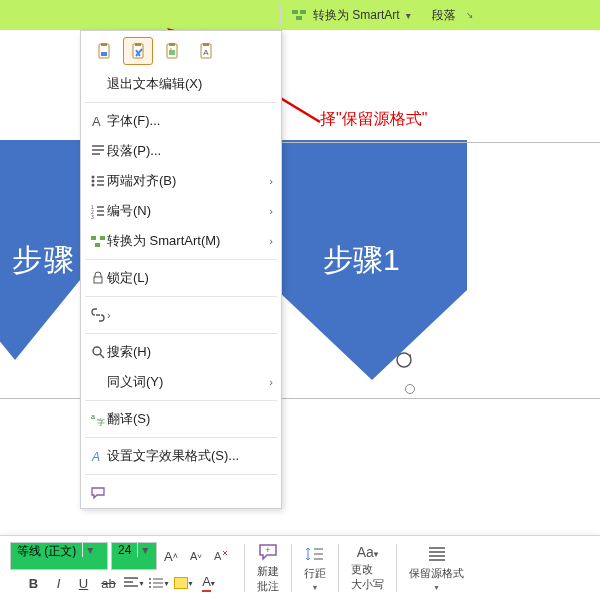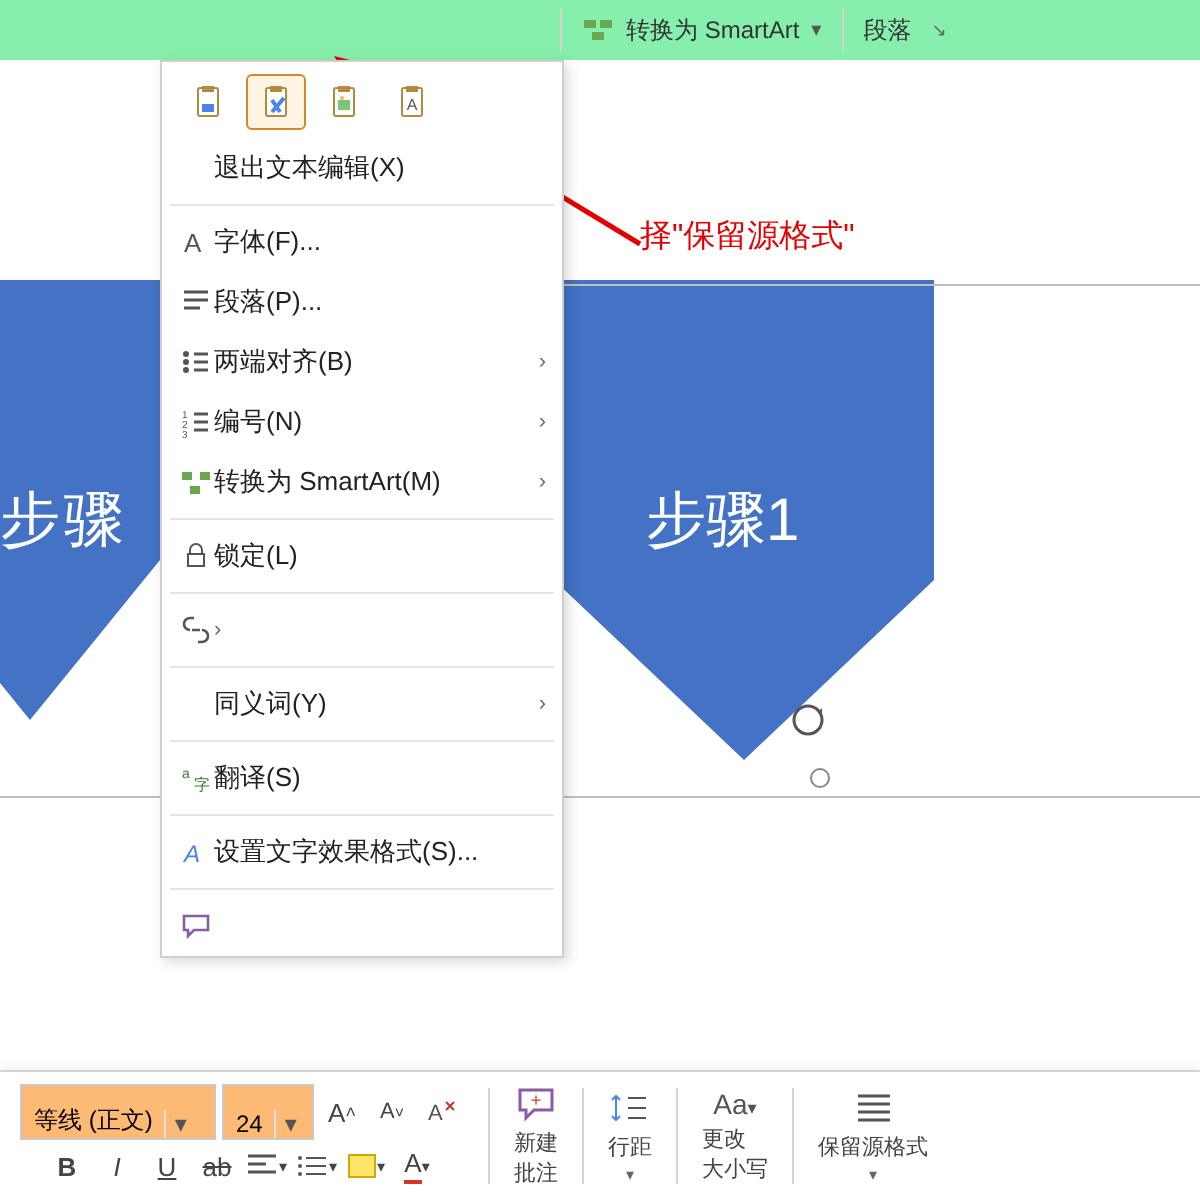--- a/index.html
+++ b/index.html
@@ -1,16 +1,16 @@
 <!DOCTYPE html>
 <html><head>
 <meta charset="utf-8">
 <style>
 body{margin:0;font-family:"Microsoft YaHei",sans-serif;font-size:13px;background:#fff;overflow:hidden;width:600px;height:600px;position:relative}
-.topbar{position:absolute;top:0;left:0;right:0;height:30px;background:#86efac;border-bottom:1px solid #d4d4d4;display:flex;align-items:center}
+.topbar{position:absolute;top:0;left:0;right:0;height:30px;background:#bef264;border-bottom:1px solid #d4d4d4;display:flex;align-items:center}
 .topcmd{display:flex;align-items:center;gap:6px;padding:0 10px;color:#333;font-size:12px}
 .topcmd .ic{width:16px;height:16px}
 .vsep{width:1px;height:22px;background:#d4d4d4}
 .canvas{position:absolute;top:30px;left:0;right:0;bottom:60px;background:#fff}
 .chev{position:absolute}
 .chev svg{display:block}
 .menu{position:absolute;top:0;left:80px;width:200px;background:#fff;border:1px solid #cfcfcf;box-shadow:2px 2px 6px rgba(0,0,0,.15);z-index:10}
 .paste-row{display:flex;gap:4px;padding:6px 8px 4px}
 .paste-opt{width:28px;height:26px;display:flex;align-items:center;justify-content:center;border:1px solid transparent;border-radius:3px}
 .paste-opt.active{border-color:#d08a2a;background:#fdf4e3}
@@ -19,21 +19,21 @@
 .mi .lbl{flex:1}
 .mi .sub{color:#666;font-size:11px}
 .msep{height:1px;background:#e4e4e4;margin:3px 4px}
 .annotation{position:absolute;color:#e60000;font-size:16px;line-height:1.4;z-index:5}
 .arrow{position:absolute;z-index:5;pointer-events:none}
 .handle{position:absolute;width:20px;height:20px}
 .rot{position:absolute;width:8px;height:8px;border:1px solid #888;border-radius:50%;background:#fff}
 .slidesep{position:absolute;left:0;right:0;height:1px;background:#bfbfbf}
 .partialtext{position:absolute;color:#fff;font-size:30px}
 .fmtbar{position:absolute;bottom:0;left:0;right:0;height:64px;background:#fff;border-top:1px solid #d4d4d4;box-shadow:0 -2px 6px rgba(0,0,0,.05);display:flex;align-items:center;padding:0 6px;gap:4px}
-.fbox{display:flex;align-items:flex-end;height:26px;border:1px solid #c9c9c9;background:#fdba74;font-size:12px}
+.fbox{display:flex;align-items:flex-start;height:26px;border:1px solid #c9c9c9;background:#22c55e;font-size:12px}
 .fbox .v{padding:0 6px}
 .fbox .dd{width:14px;text-align:center;border-left:1px solid #e0e0e0;color:#555}
 .fbtn{min-width:22px;height:22px;display:flex;align-items:center;justify-content:center;color:#444}
 .fgroup{display:flex;flex-direction:column;align-items:center;gap:2px;padding:0 4px}
 .frow{display:flex;align-items:center;gap:3px}
 .flabel{font-size:11px;color:#444}
 .vsep2{width:1px;height:48px;background:#d4d4d4;margin:0 4px}
 .underline-red{border-bottom:2px solid #d9332a;padding-bottom:1px}
 .highlight-yellow{width:12px;height:10px;background:#ffe46a;border:1px solid #cfa800}
 .ic svg{width:100%;height:100%;display:block}
@@ -61,21 +61,21 @@
   </div>
 </div>
 
 <div class="canvas">
 
   <div class="chev" style="top:110px;left:-50px">
     <svg width="130" height="230">
         <polygon points="0,0 130,0 130,140 65,220 0,140" fill="#4472c4"></polygon>
       </svg>
   </div>
-  <div class="partialtext" style="top:210px;left:0;letter-spacing:2px">步骤</div>
+  <div class="partialtext" style="top:210px;left:12px;letter-spacing:2px">步骤</div>
 
   <div class="chev" style="top:110px;left:277px">
     <svg width="190" height="250">
         <polygon points="0,0 190,0 190,150 95,240 0,150" fill="#4472c4"></polygon>
       </svg>
   </div>
   <div class="partialtext" style="top:210px;left:323px">步骤1</div>
 
   <div class="rot" style="top:354px;left:405px"></div>
   <div class="handle" style="top:320px;left:394px">
@@ -199,20 +199,29 @@
     <div class="mi">
         <span class="ic">
           <svg viewBox="0 0 18 18">
             <path d="M6 9a3 3 0 0 1 0-6h2M12 9a3 3 0 0 1 0 6h-2M7 9h4" stroke="#555" fill="none" stroke-width="1.3"></path>
           </svg>
         </span>
         <span class="sub">›</span>
       </div>
     <div class="msep"></div>
     <div class="mi">
+        <span class="ic">
+          <svg viewBox="0 0 18 18">
+            <circle cx="8" cy="8" r="4" fill="none" stroke="#555" stroke-width="1.5"></circle>
+            <path d="M11 11l4 4" stroke="#555" stroke-width="1.5"></path>
+          </svg>
+        </span>
+        <span class="lbl">搜索(H)</span>
+      </div>
+    <div class="mi">
         <span class="ic"></span>
         <span class="lbl">同义词(Y)</span>
         <span class="sub">›</span>
       </div>
     <div class="msep"></div>
     <div class="mi">
         <span class="ic">
           <svg viewBox="0 0 18 18">
             <text x="2" y="9" font-size="7" fill="#3a7b3a">a</text>
             <text x="8" y="15" font-size="8" fill="#3a7b3a">字</text>

